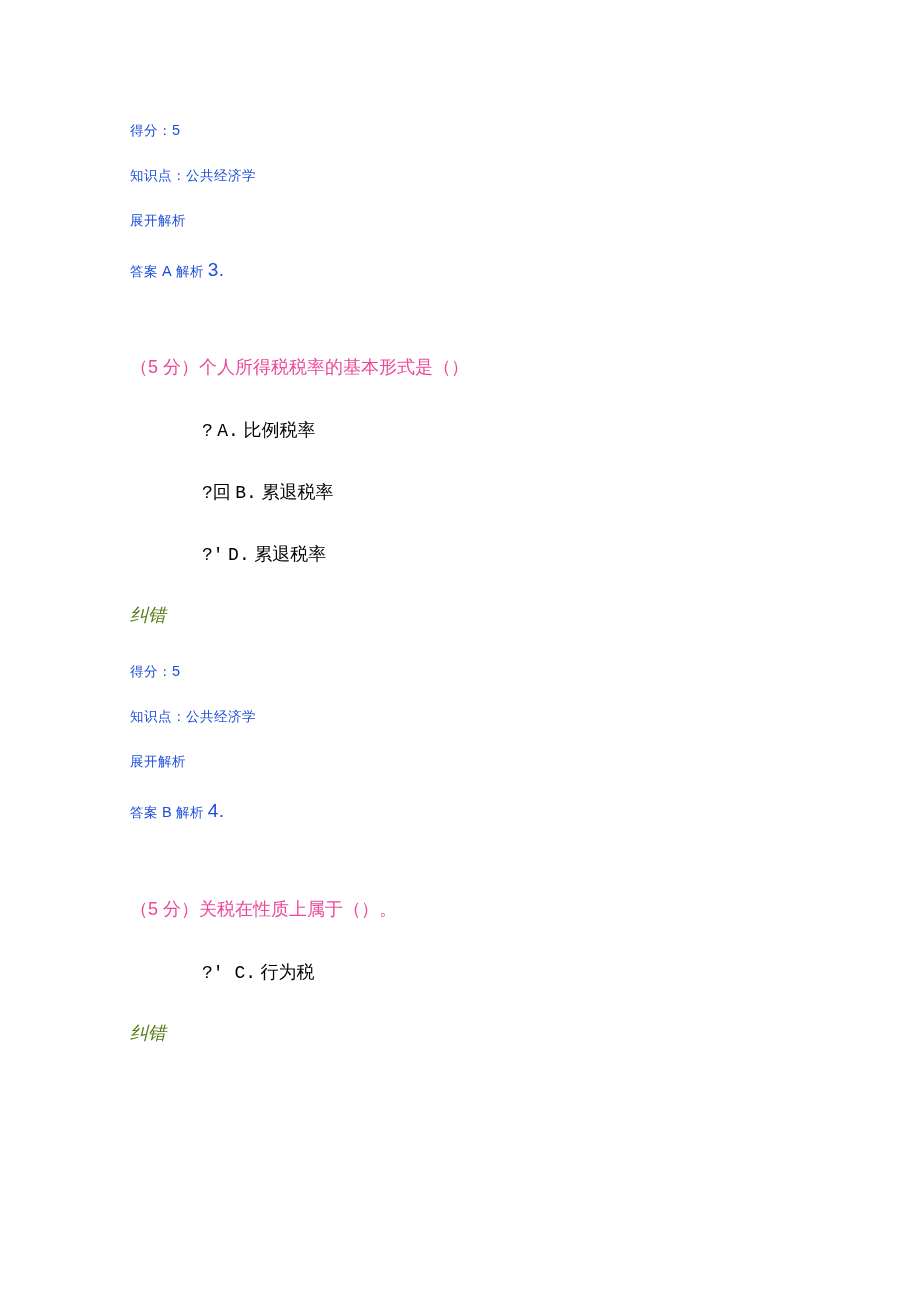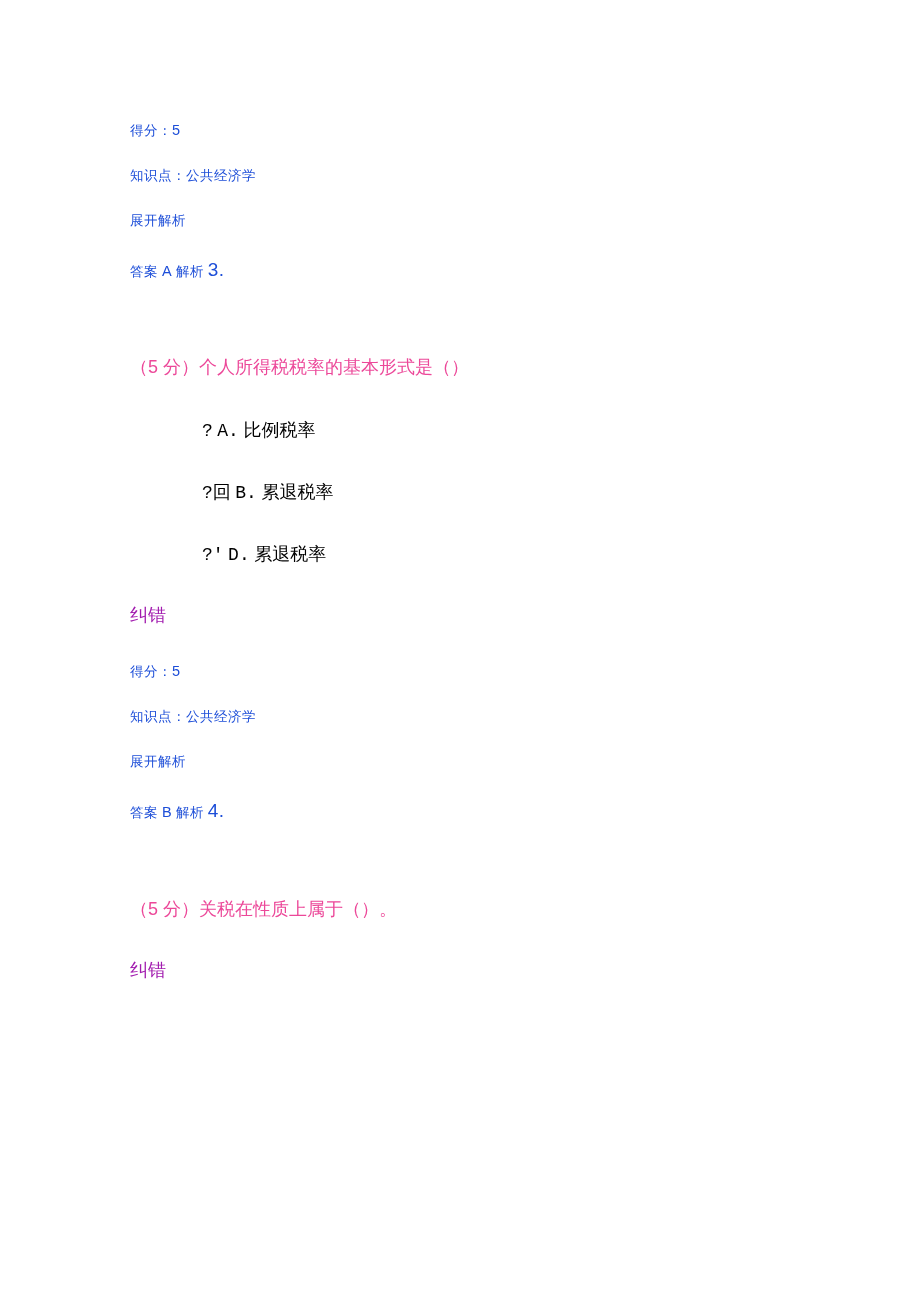--- a/index.html
+++ b/index.html
@@ -62,22 +62,23 @@
     }
     .option-line .opt-letter {
       font-family: "Courier New", monospace;
     }
     .opt-marker {
       font-family: "Courier New", monospace;
     }
     .correct-link {
       font-family: "SimSun", "宋体", serif;
       font-size: 18px;
-      color: #a21caf;
+      color: #4d7c0f;
       margin-bottom: 34px;
+      font-style: italic;
     }
     .block-spacer {
       height: 44px;
     }
   </style>
 </head>
 <body>
 
 <div class="meta-line">
   <span>得分：</span><span class="digit">5</span>
@@ -133,17 +134,20 @@
   <span>答案</span> <span class="answer-letter">B</span> <span>解析</span> <span class="qnum">4.</span>
 </div>
 
 <div class="block-spacer"></div>
 
 <div class="question-stem">
   <span class="points">（5 分）</span><span>关税在性质上属于（）。</span>
 </div>
 
 <div class="options">
+  <div class="option-line">
+    <span class="opt-marker">?' </span> <span class="opt-letter">C.</span> <span>行为税</span>
+  </div>
 </div>
 
 <div class="correct-link">
   <span>纠错</span>
 </div>
 
 </body></html>

